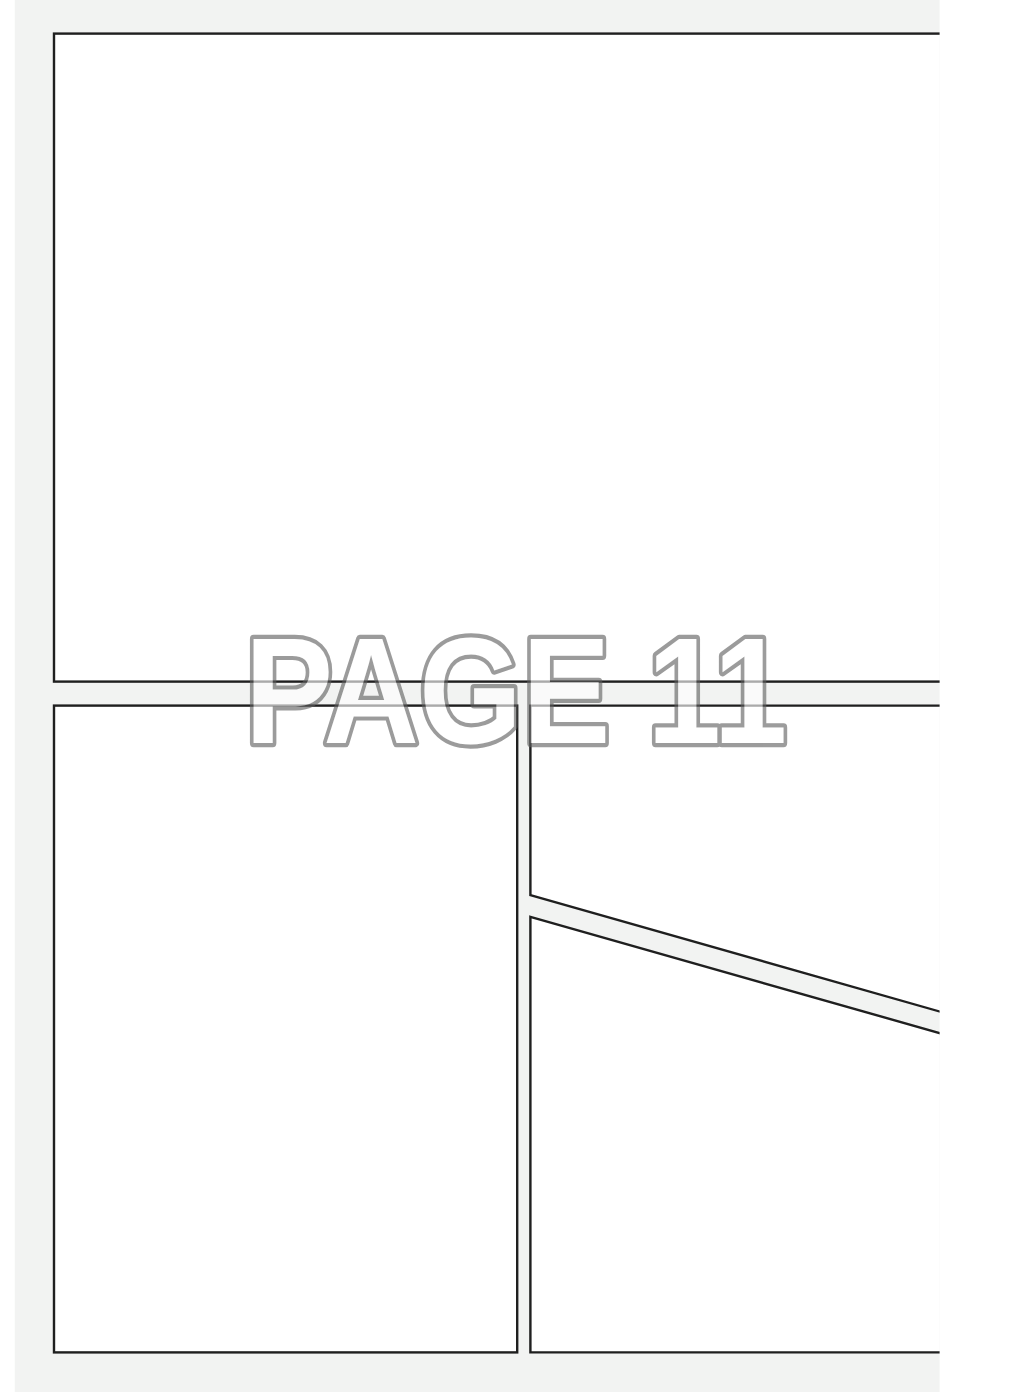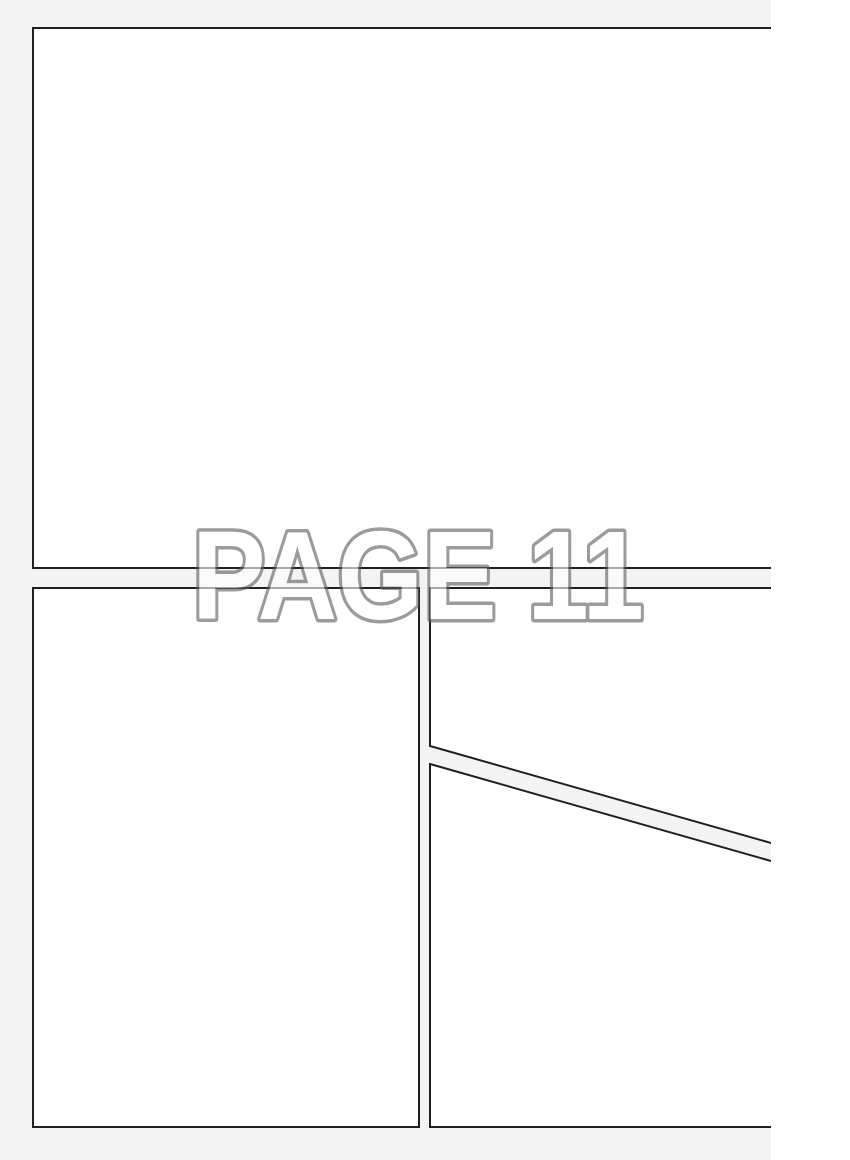--- a/index.html
+++ b/index.html
@@ -5,20 +5,21 @@
   html, body {
     margin: 0;
     padding: 0;
   }
   .page-wrap {
     width: 771px;
     height: 1160px;
     position: relative;
     overflow: hidden;
     font-family: "Liberation Sans", sans-serif;
+    margin-left: 12px;
   }
   svg.canvas {
     display: block;
     width: 850px;
     height: 1160px;
   }
   .panel {
     stroke-width: 2px;
   }
   .page-label {

